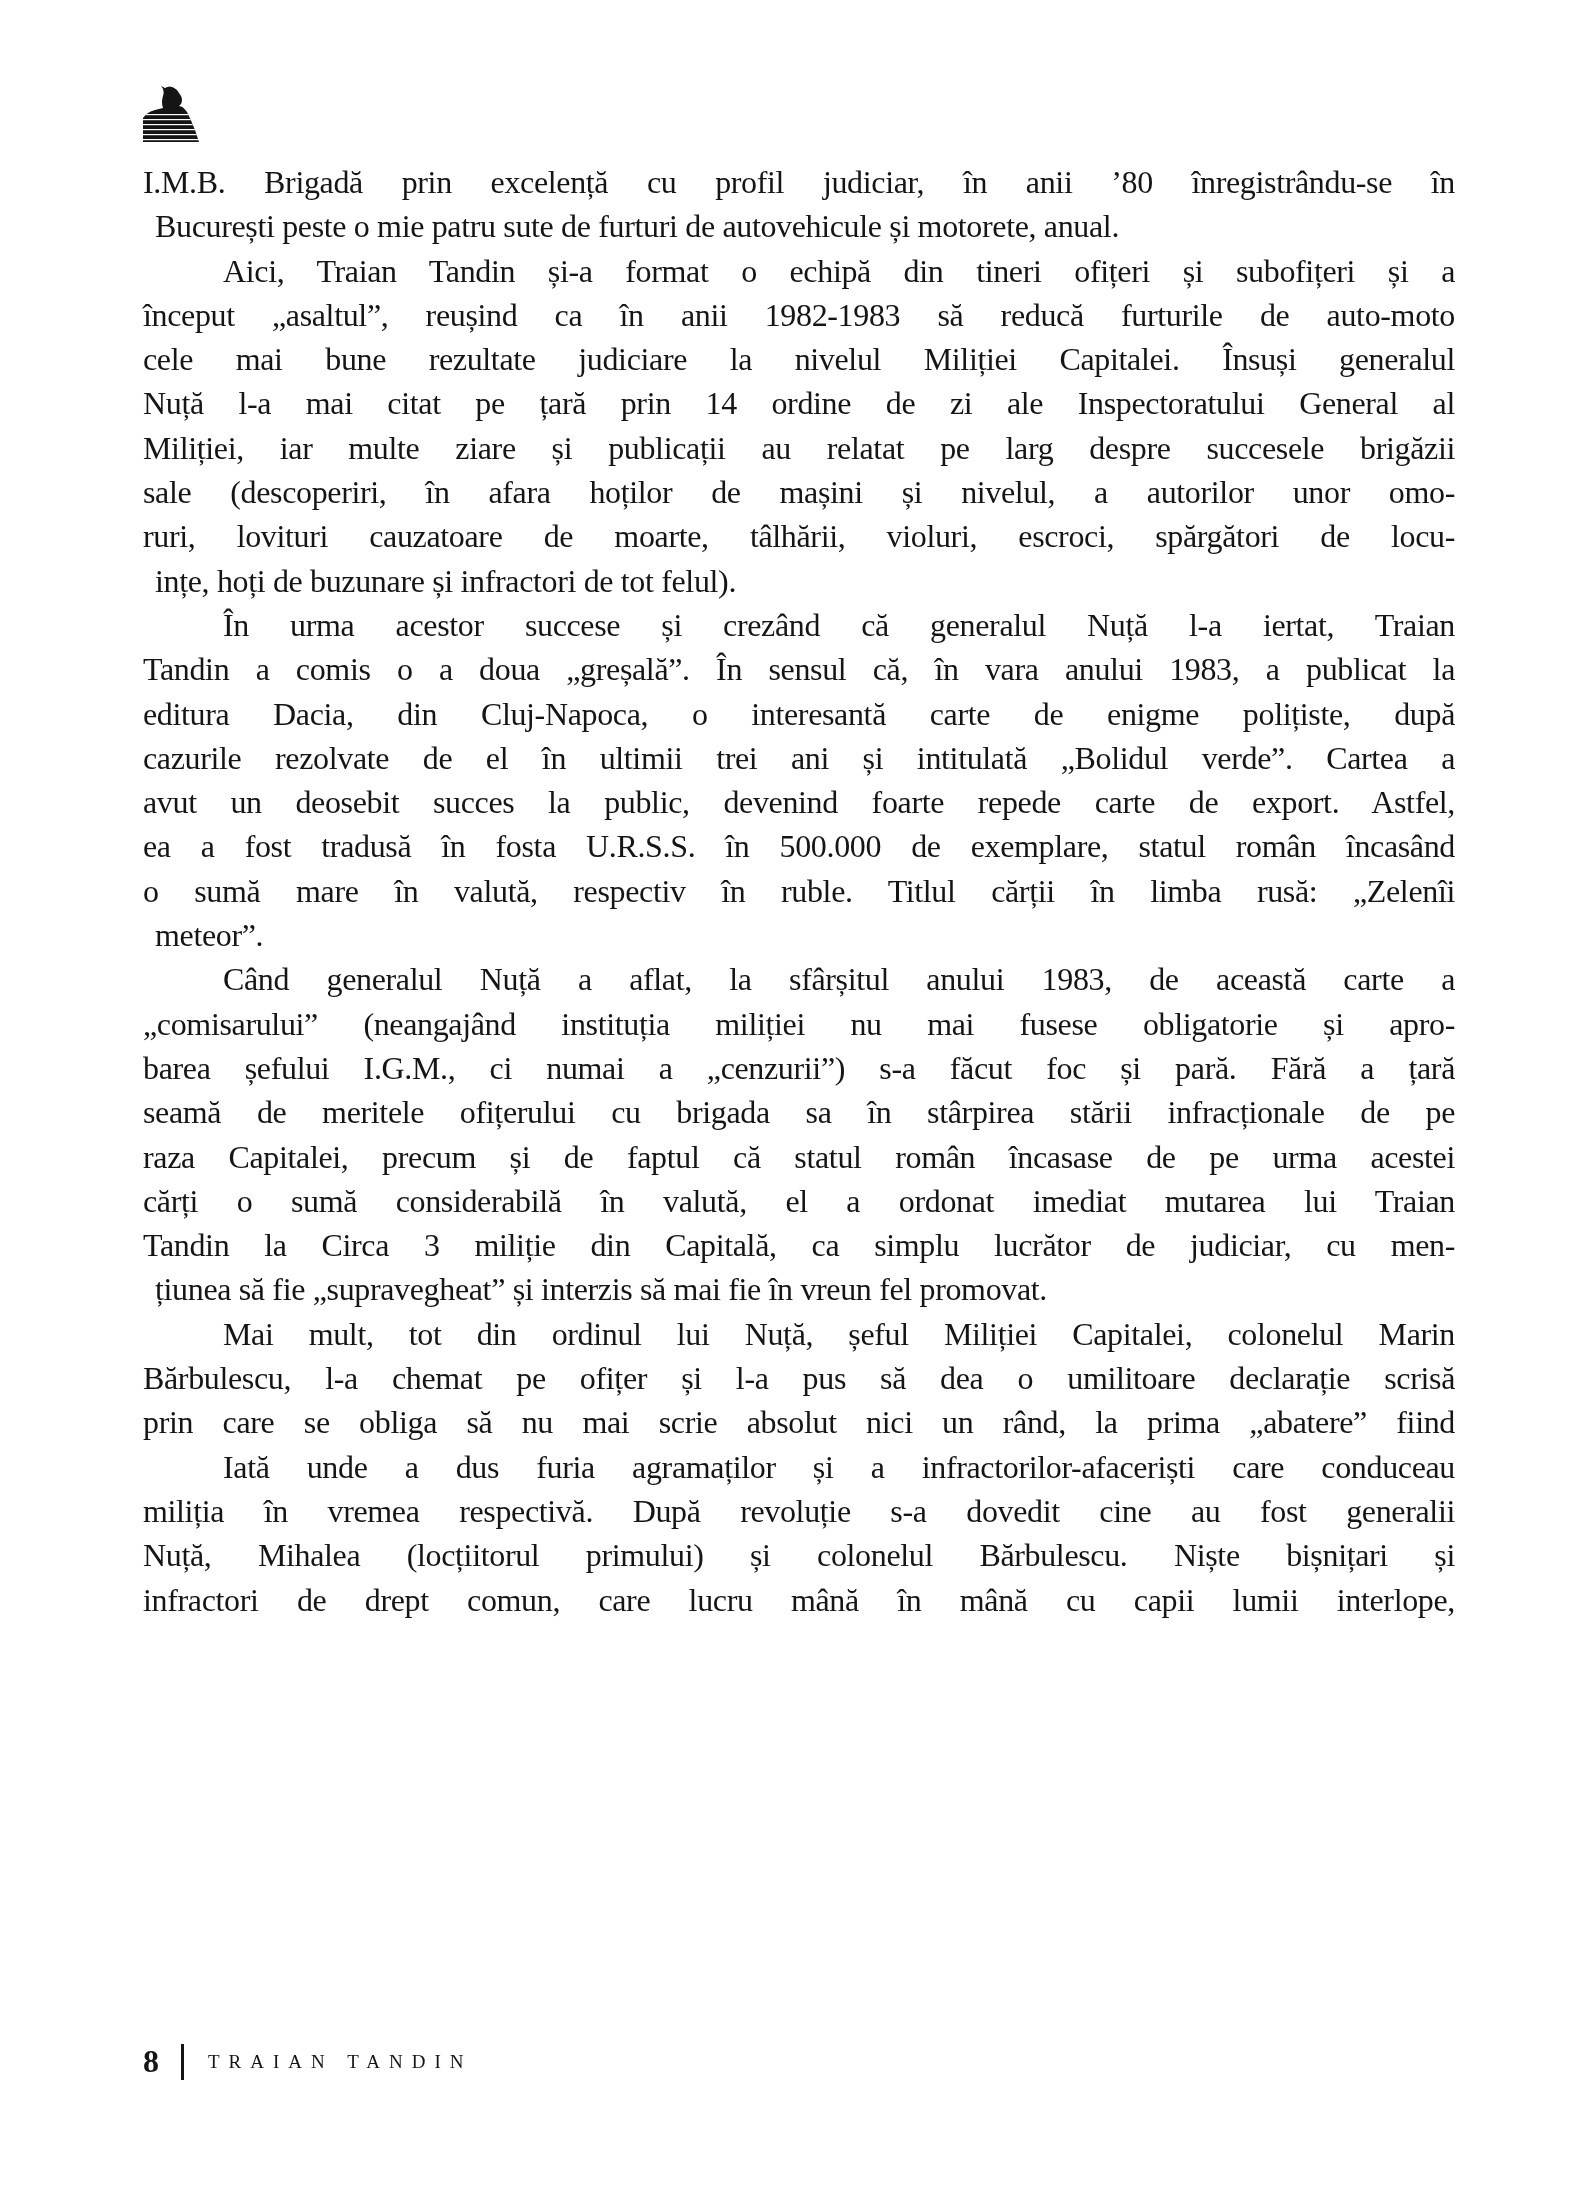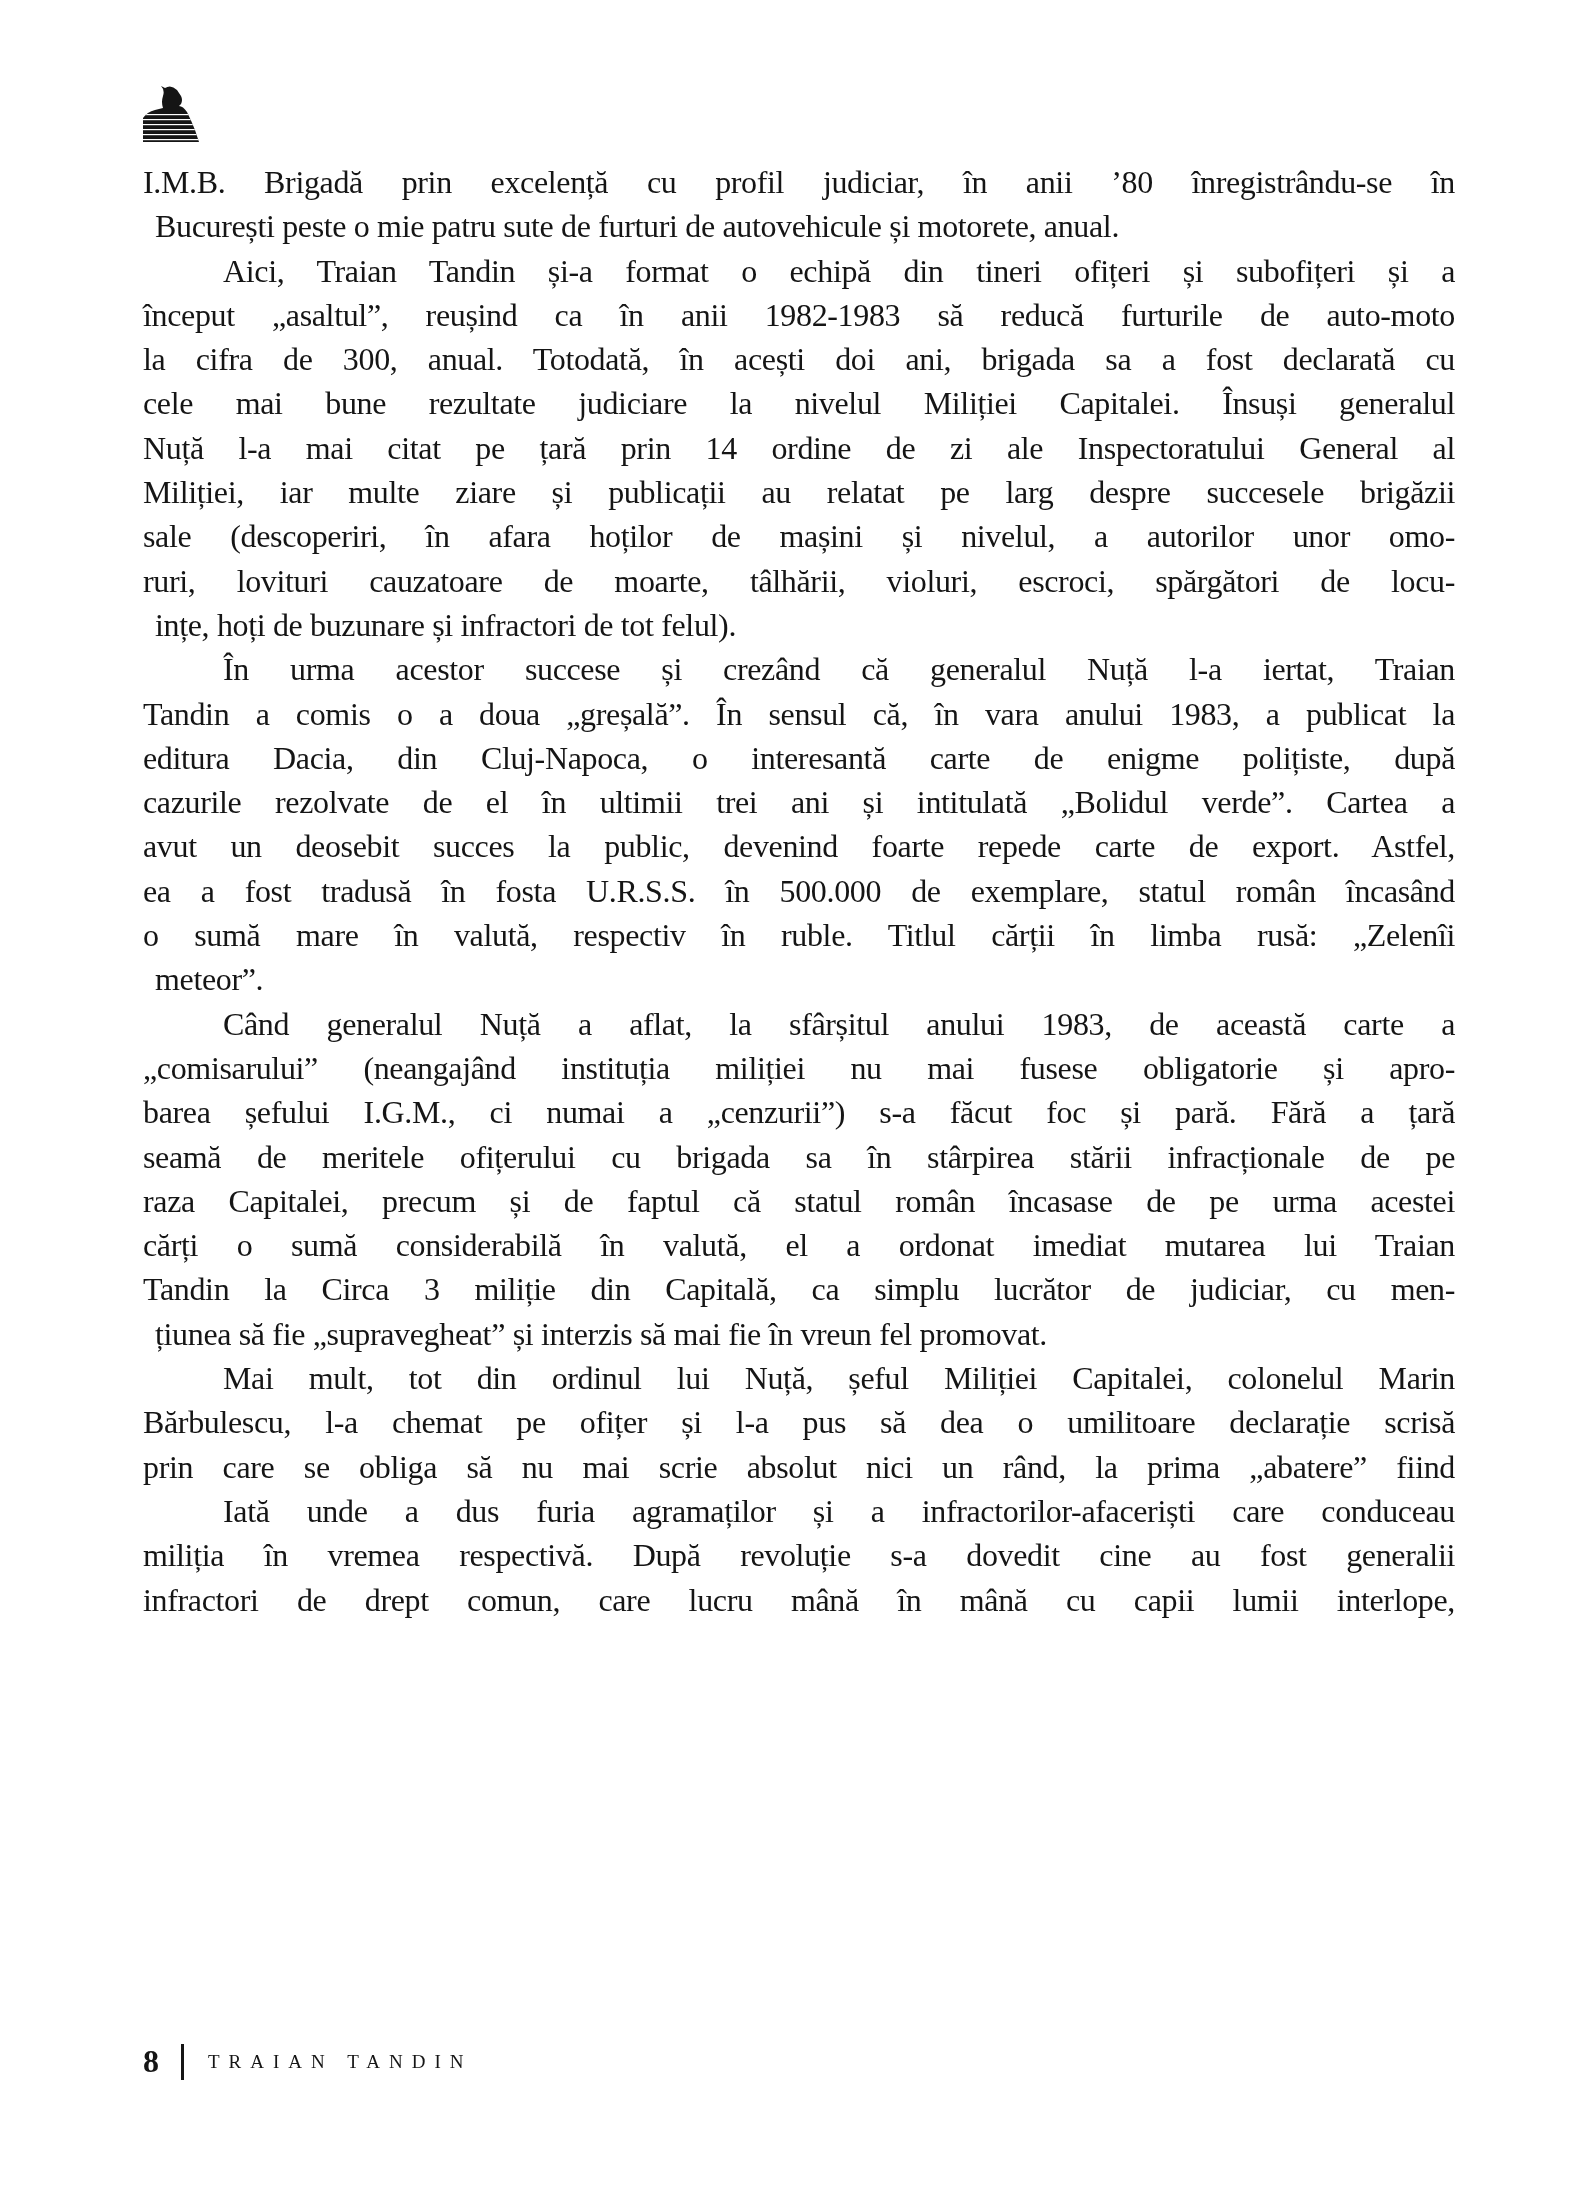--- a/index.html
+++ b/index.html
@@ -44,21 +44,20 @@
         <rect x="0" y="55" width="58" height="1.2"></rect>
       </g>
     </g>
   </svg>
 
   <div class="text-block" id="text-block">
       <span class="line">I.M.B. Brigadă prin excelență cu profil judiciar, în anii ’80 înregistrându-se în</span>
       <span class="line last">București peste o mie patru sute de furturi de autovehicule și motorete, anual.</span>
       <span class="line indent">Aici, Traian Tandin și-a format o echipă din tineri ofițeri și subofițeri și a</span>
       <span class="line">început „asaltul”, reușind ca în anii 1982-1983 să reducă furturile de auto-moto</span>
-      <span class="line">la cifra de 300, anual. Totodată, în acești doi ani, brigada sa a fost declarată cu</span>
       <span class="line">cele mai bune rezultate judiciare la nivelul Miliției Capitalei. Însuși generalul</span>
       <span class="line">Nuță l-a mai citat pe țară prin 14 ordine de zi ale Inspectoratului General al</span>
       <span class="line">Miliției, iar multe ziare și publicații au relatat pe larg despre succesele brigăzii</span>
       <span class="line">sale (descoperiri, în afara hoților de mașini și nivelul, a autorilor unor omo-</span>
       <span class="line">ruri, lovituri cauzatoare de moarte, tâlhării, violuri, escroci, spărgători de locu-</span>
       <span class="line last">ințe, hoți de buzunare și infractori de tot felul).</span>
       <span class="line indent">În urma acestor succese și crezând că generalul Nuță l-a iertat, Traian</span>
       <span class="line">Tandin a comis o a doua „greșală”. În sensul că, în vara anului 1983, a publicat la</span>
       <span class="line">editura Dacia, din Cluj-Napoca, o interesantă carte de enigme polițiste, după</span>
       <span class="line">cazurile rezolvate de el în ultimii trei ani și intitulată „Bolidul verde”. Cartea a</span>
@@ -72,20 +71,21 @@
       <span class="line">seamă de meritele ofițerului cu brigada sa în stârpirea stării infracționale de pe</span>
       <span class="line">raza Capitalei, precum și de faptul că statul român încasase de pe urma acestei</span>
       <span class="line">cărți o sumă considerabilă în valută, el a ordonat imediat mutarea lui Traian</span>
       <span class="line">Tandin la Circa 3 miliție din Capitală, ca simplu lucrător de judiciar, cu men-</span>
       <span class="line last">țiunea să fie „supravegheat” și interzis să mai fie în vreun fel promovat.</span>
       <span class="line indent">Mai mult, tot din ordinul lui Nuță, șeful Miliției Capitalei, colonelul Marin</span>
       <span class="line">Bărbulescu, l-a chemat pe ofițer și l-a pus să dea o umilitoare declarație scrisă</span>
       <span class="line">prin care se obliga să nu mai scrie absolut nici un rând, la prima „abatere” fiind</span>
       <span class="line indent">Iată unde a dus furia agramaților și a infractorilor-afaceriști care conduceau</span>
       <span class="line">miliția în vremea respectivă. După revoluție s-a dovedit cine au fost generalii</span>
+      <span class="line">Nuță, Mihalea (locțiitorul primului) și colonelul Bărbulescu. Niște bișnițari și</span>
       <span class="line">infractori de drept comun, care lucru mână în mână cu capii lumii interlope,</span>
     </div>
 
   <div class="footer">
     <span class="page-num">8</span>
     <span class="sep"></span>
     <span class="running-head">TRAIAN TANDIN</span>
   </div>
 </div>
 

